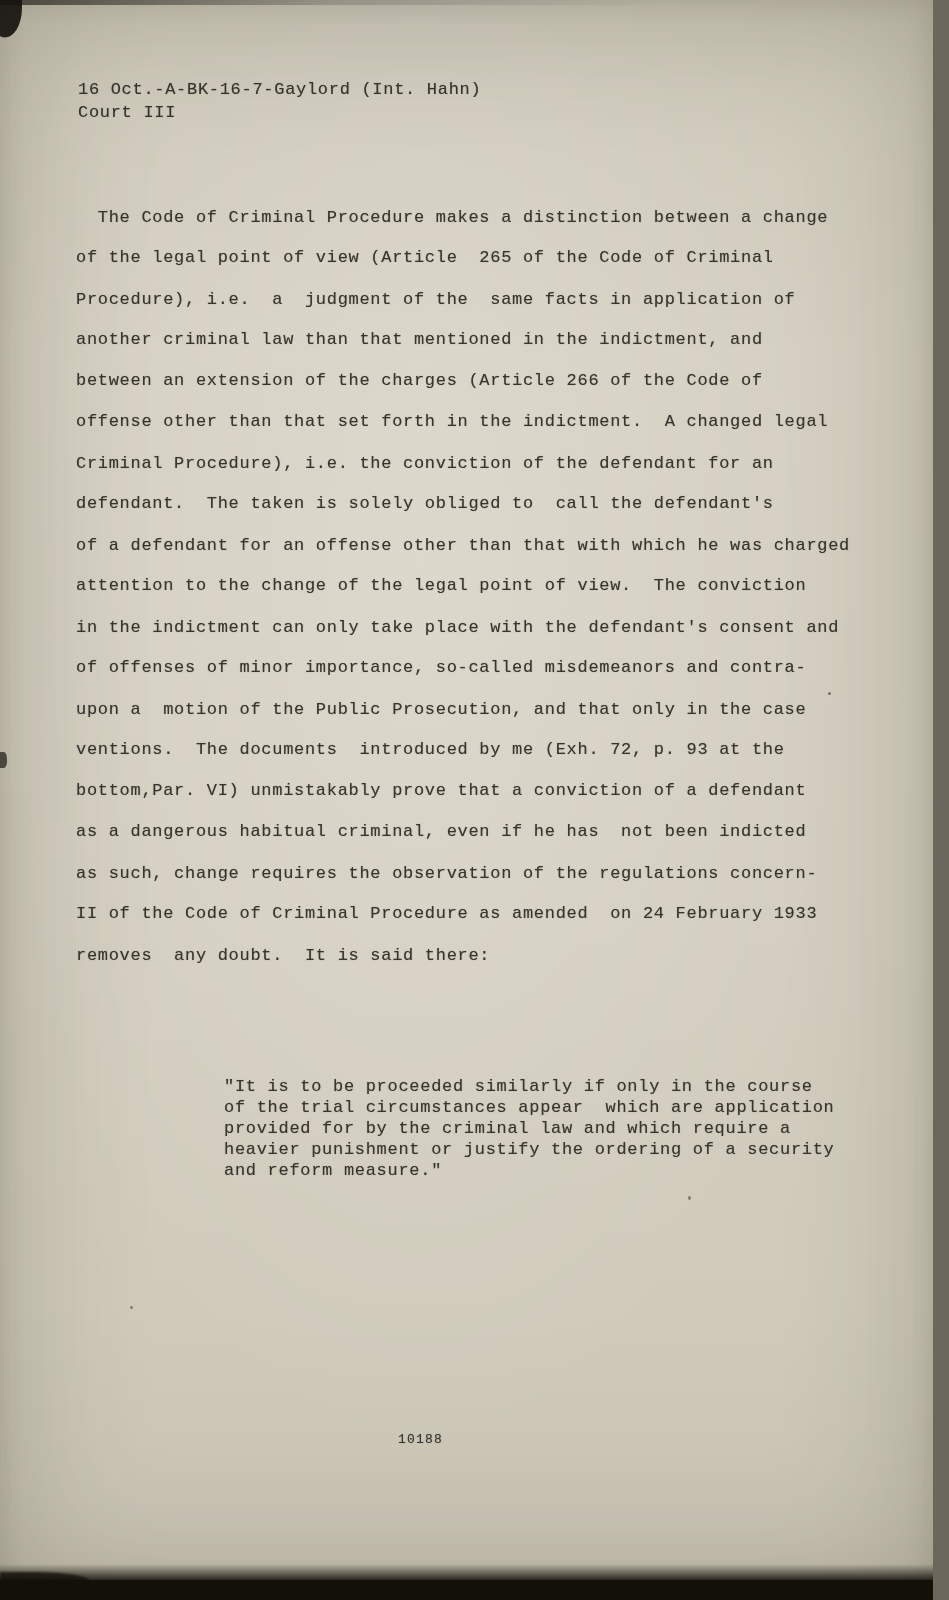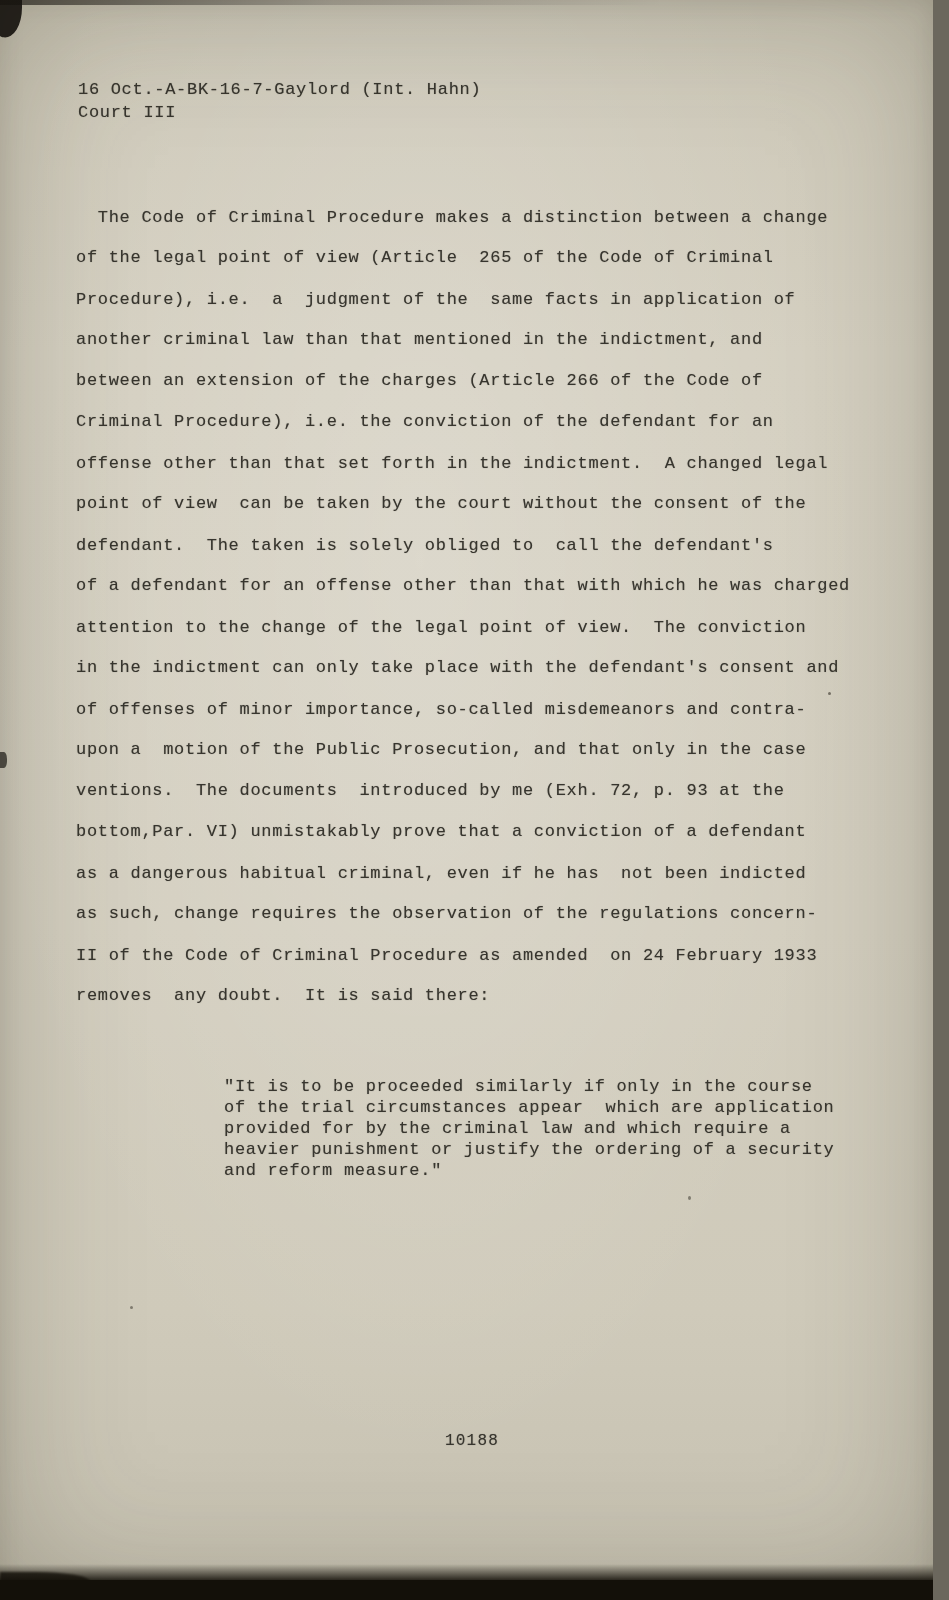--- a/index.html
+++ b/index.html
@@ -34,23 +34,22 @@
   .header { position: absolute; left: 78px; top: 78px; line-height: 23px; }
 
   .body-block { position: absolute; left: 76px; top: 196px; line-height: 41px; }
   .body-block .typed-line:nth-child(odd)  { transform: translateY(0.6px); }
   .body-block .typed-line:nth-child(5n)   { transform: translateY(-0.5px); }
 
   .quote-block { position: absolute; left: 224px; top: 1076px; line-height: 21px; }
 
   .page-number {
     position: absolute; left: 398px; top: 1432px;
-    font-size: 16px; letter-spacing: 1.2px;
+    font-size: 13px; letter-spacing: 1.2px;
     text-shadow: 0 0 1px rgba(55,53,46,0.45);
-    margin-left: 47px;
   }
 
   
   .artifact-top-left {
     position: absolute; left: -4px; top: -8px;
     width: 26px; height: 46px;
     background: #17140f;
     transform: skewY(7deg);
     border-radius: 0 0 70% 25%;
     opacity: 0.92;
@@ -90,23 +89,22 @@
     <div class="typed-line">16 Oct.-A-BK-16-7-Gaylord (Int. Hahn)</div>
     <div class="typed-line">Court III</div>
   </div>
 
   <div class="body-block">
       <div class="typed-line">  The Code of Criminal Procedure makes a distinction between a change</div>
       <div class="typed-line">of the legal point of view (Article  265 of the Code of Criminal</div>
       <div class="typed-line">Procedure), i.e.  a  judgment of the  same facts in application of</div>
       <div class="typed-line">another criminal law than that mentioned in the indictment, and</div>
       <div class="typed-line">between an extension of the charges (Article 266 of the Code of</div>
+      <div class="typed-line">offense other than that set forth in the indictment.  A changed legal</div>
       <div class="typed-line">Criminal Procedure), i.e. the conviction of the defendant for an</div>
-      <div class="typed-line">offense other than that set forth in the indictment.  A changed legal</div>
-      <div class="typed-line">point of view  can be taken by the court without the consent of the</div>
       <div class="typed-line">defendant.  The taken is solely obliged to  call the defendant's</div>
       <div class="typed-line">of a defendant for an offense other than that with which he was charged</div>
       <div class="typed-line">attention to the change of the legal point of view.  The conviction</div>
       <div class="typed-line">in the indictment can only take place with the defendant's consent and</div>
       <div class="typed-line">of offenses of minor importance, so-called misdemeanors and contra-</div>
       <div class="typed-line">upon a  motion of the Public Prosecution, and that only in the case</div>
       <div class="typed-line">ventions.  The documents  introduced by me (Exh. 72, p. 93 at the</div>
       <div class="typed-line">bottom,Par. VI) unmistakably prove that a conviction of a defendant</div>
       <div class="typed-line">as a dangerous habitual criminal, even if he has  not been indicted</div>
       <div class="typed-line">as such, change requires the observation of the regulations concern-</div>

